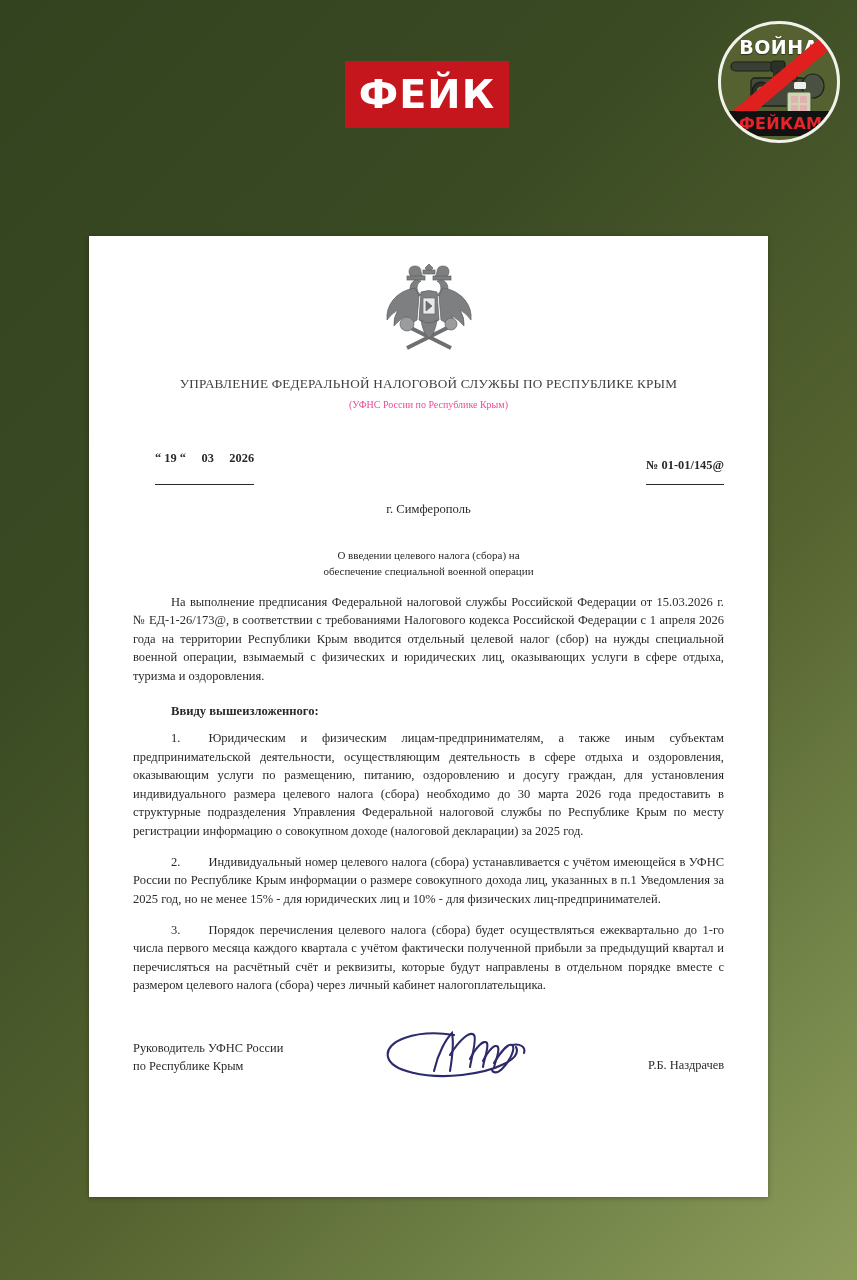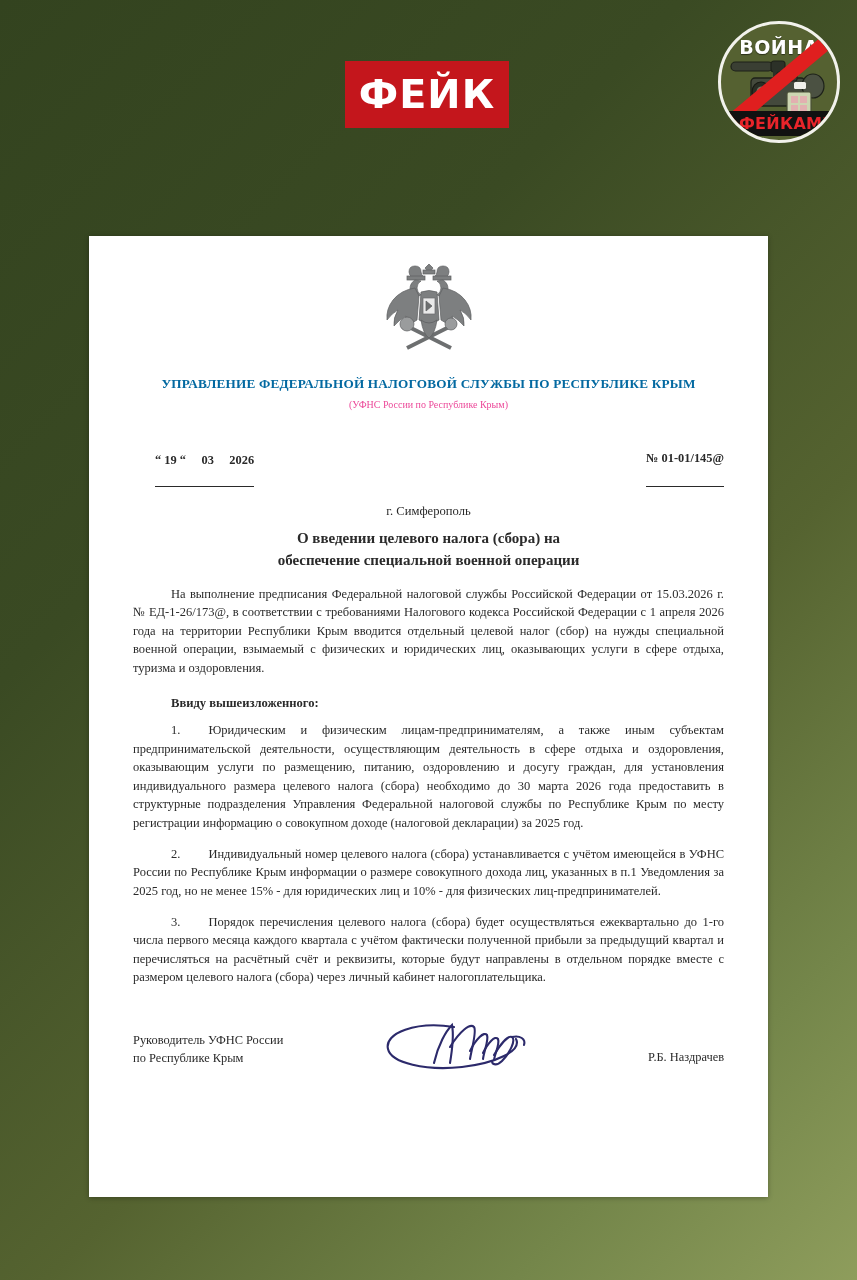--- a/index.html
+++ b/index.html
@@ -130,25 +130,25 @@
     width: 100%;
     display: flex;
     justify-content: center;
     margin-top: 4px;
     margin-bottom: 14px;
   }
   #emblem svg { display: block; }
 
   #org-title {
     text-align: center;
-    font-weight: bold;
+    font-weight: normal;
     font-size: 13.2px;
     letter-spacing: 0.2px;
     line-height: 1.45;
-    color: #0369a1;
+    color: #404040;
   }
   #org-subtitle {
     text-align: center;
     font-size: 10px;
     margin-top: 5px;
     color: #ec4899;
   }
 
   #meta-row {
     display: flex;
@@ -159,34 +159,34 @@
     font-size: 12.4px;
   }
   #meta-row .date-block {
     margin-left: 22px;
     border-bottom: 1.4px solid #2a2a2a;
     padding-bottom: 16px;
     white-space: pre;
   }
   #meta-row .doc-number {
     border-bottom: 1.4px solid #2a2a2a;
-    padding-bottom: 18px;
+    padding-bottom: 9px;
   }
 
   #city {
     text-align: center;
     margin-top: 16px;
     font-size: 12.6px;
   }
 
   #doc-title {
     text-align: center;
-    font-weight: bold;
-    font-size: 15px;
-    margin-top: 6px;
+    font-weight: normal;
+    font-size: 11px;
+    margin-top: 28px;
     line-height: 1.5;
   }
   #doc-title .line { display: block; }
 
   .para {
     text-align: justify;
     text-indent: 38px;
     margin-top: 13px;
     font-size: 12.5px;
     line-height: 1.48;

